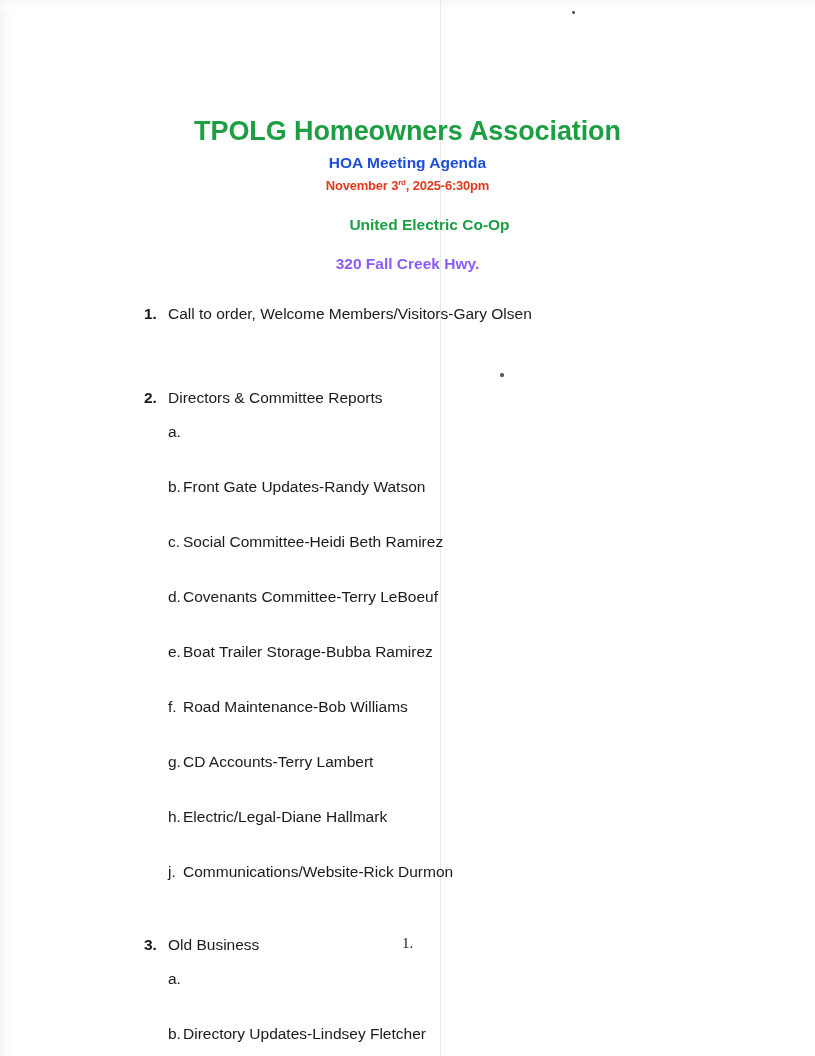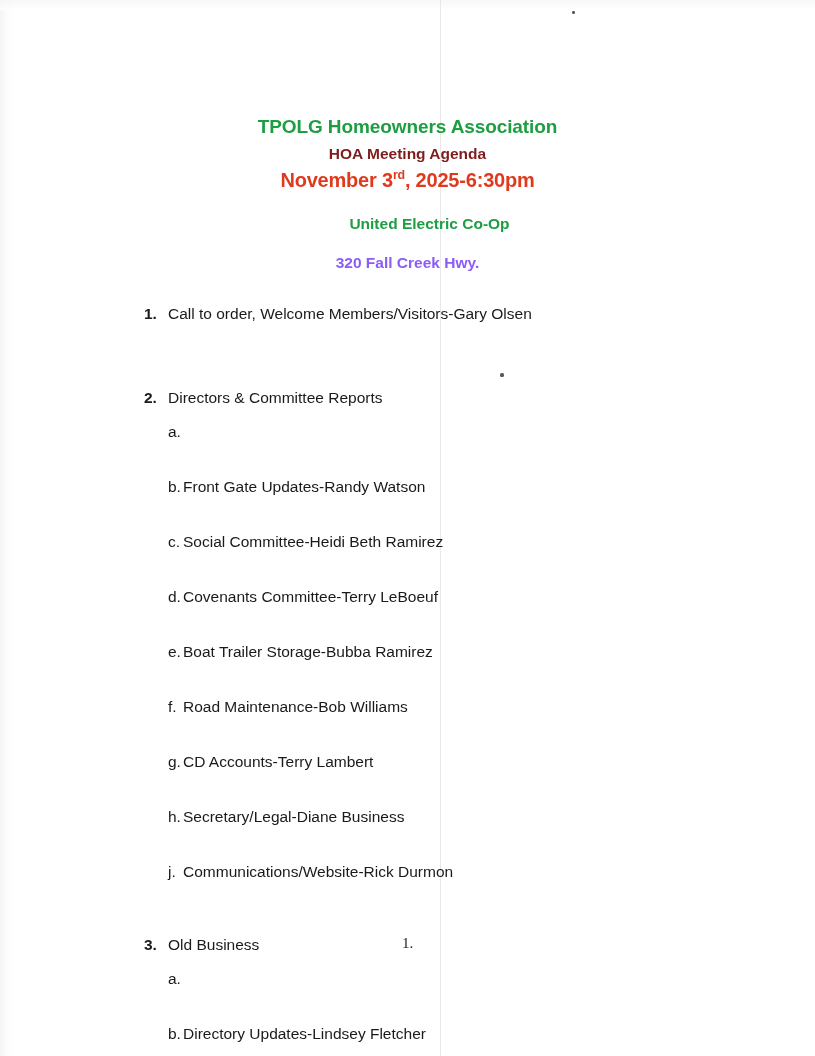--- a/index.html
+++ b/index.html
@@ -50,32 +50,32 @@
 
   
   .doc-header {
     position: absolute;
     left: 0;
     top: 116px;
     width: 815px;
     text-align: center;
   }
   .org-title {
-    font-size: 19px;
+    font-size: 27px;
     font-weight: bold;
     letter-spacing: -0.1px;
     margin: 0 0 7px 0;
   }
   .agenda-sub {
     font-size: 15.5px;
     font-weight: bold;
     margin: 0 0 6px 0;
   }
   .meeting-date {
-    font-size: 20px;
+    font-size: 13px;
     font-weight: bold;
     margin: 0 0 23px 0;
     letter-spacing: -0.2px;
   }
   .meeting-date sup {
     font-size: 0.62em;
     vertical-align: super;
     line-height: 0;
   }
   .venue-name {
@@ -158,21 +158,21 @@
 <div id="page">
 
   <div class="scan-edge-left"></div>
   <div class="scan-edge-top"></div>
   <div class="scan-crease"></div>
   <div class="speck speck-top"></div>
   <div class="speck speck-mid"></div>
 
   <div class="doc-header">
     <div class="org-title" style="color: rgb(30, 158, 66);">TPOLG Homeowners Association</div>
-    <div class="agenda-sub" style="color: #7f1d1d;">HOA Meeting Agenda</div>
+    <div class="agenda-sub" style="color: #1d4ed8;">HOA Meeting Agenda</div>
     <div class="meeting-date" style="color: rgb(224, 58, 30);">
       <span>November 3</span><sup>rd</sup><span>, 2025-6:30pm</span>
     </div>
     <div class="venue-name" style="color: rgb(30, 158, 66);">United Electric Co-Op</div>
     <div class="venue-addr" style="color: #8b5cf6;">320 Fall Creek Hwy.</div>
   </div>
 
   <div class="agenda-body" id="agenda-body">
       <div class="section">
         <div class="section-row">
@@ -217,21 +217,21 @@
             <span class="sub-text">Road Maintenance-Bob Williams</span>
           </li>
           <li class="sub-row-spacer"></li>
           <li class="sub-row">
             <span class="sub-letter">g.</span>
             <span class="sub-text">CD Accounts-Terry Lambert</span>
           </li>
           <li class="sub-row-spacer"></li>
           <li class="sub-row">
             <span class="sub-letter">h.</span>
-            <span class="sub-text">Secretary/Legal-Diane Business</span>
+            <span class="sub-text">Electric/Legal-Diane Hallmark</span>
           </li>
           <li class="sub-row-spacer"></li>
           <li class="sub-row">
             <span class="sub-letter">j.</span>
             <span class="sub-text">Communications/Website-Rick Durmon</span>
           </li>
         </ul>
       </div>
       <div class="gap-after-2"></div>
       <div class="section">

